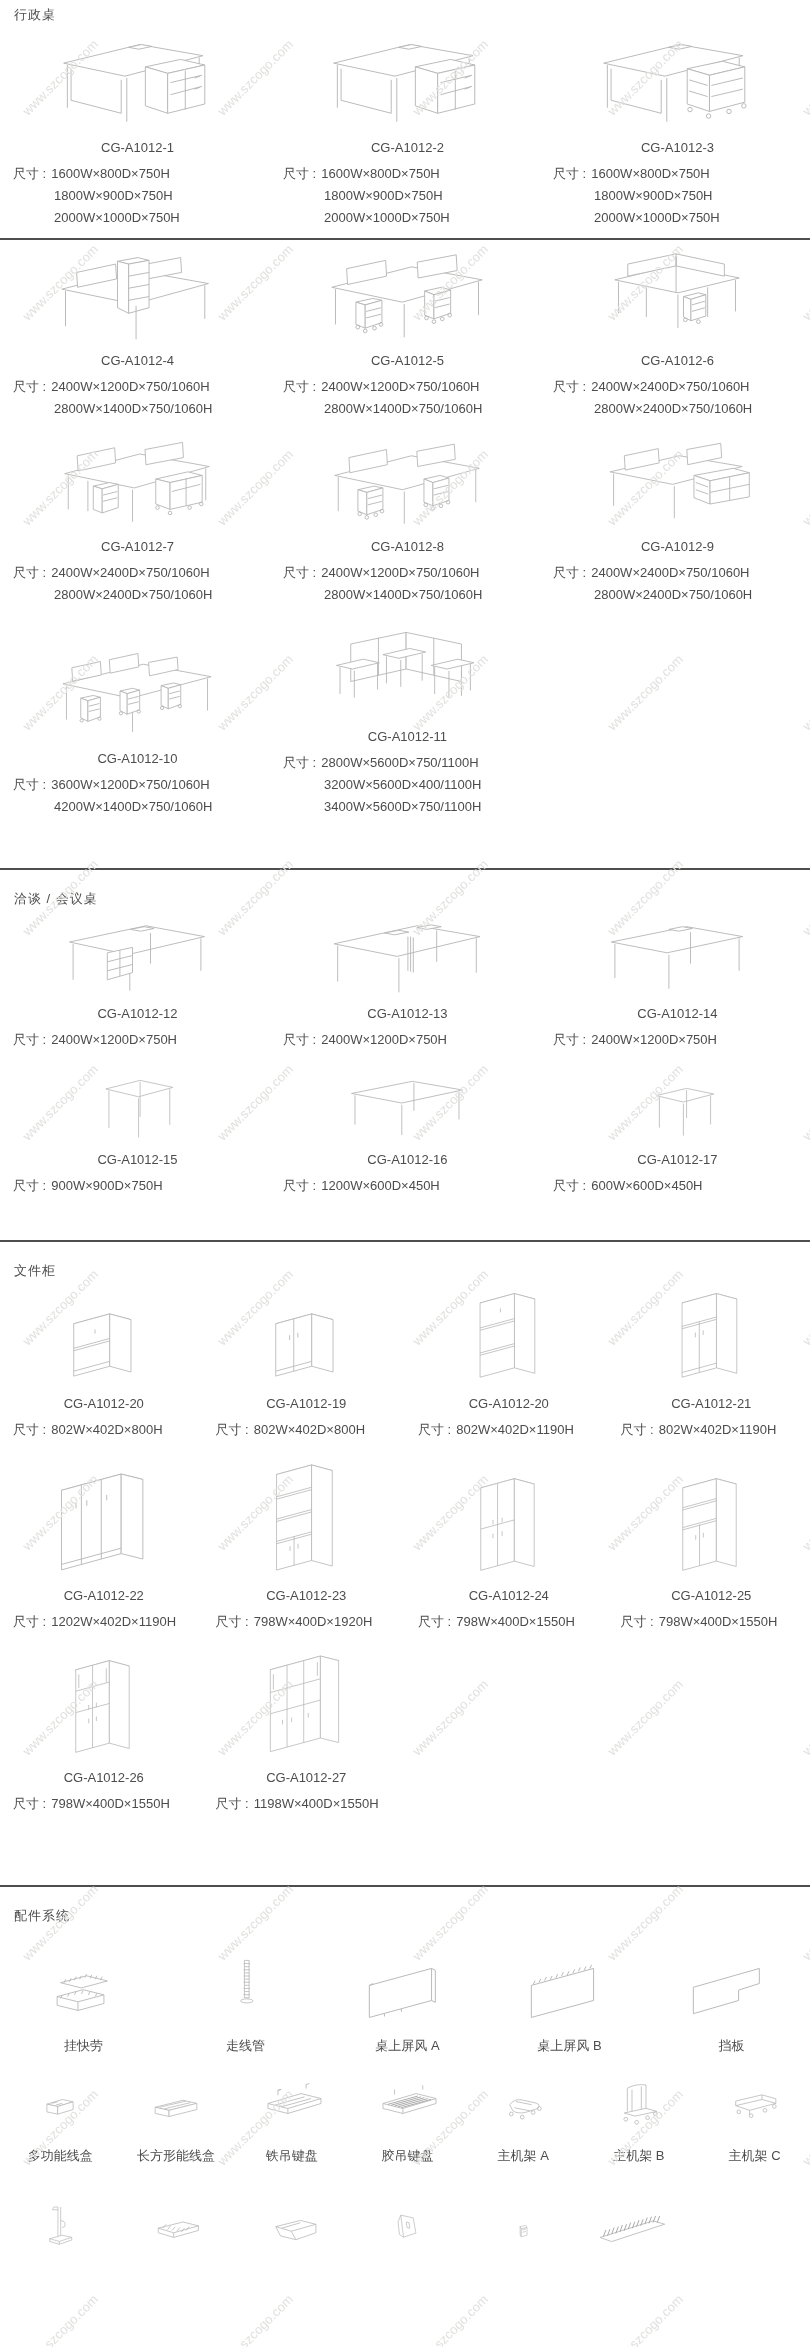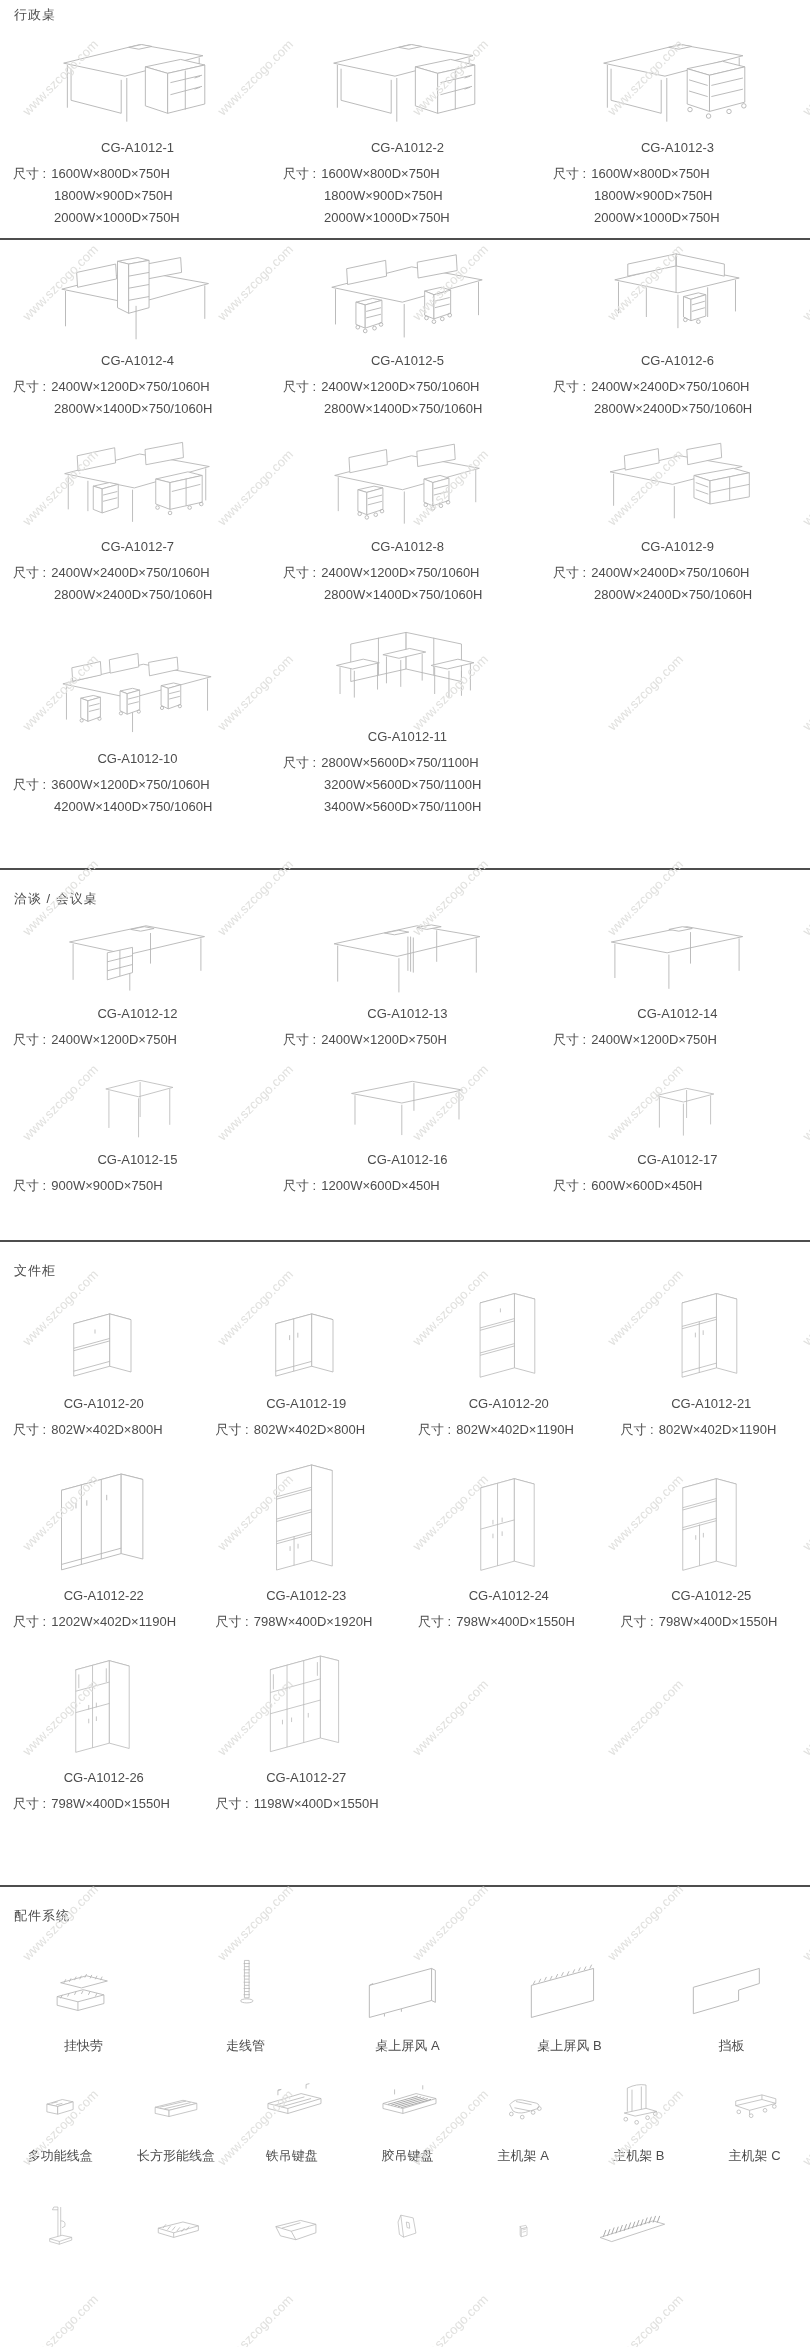--- a/index.html
+++ b/index.html
@@ -569,21 +569,21 @@
               <use href="#s-ws-grid"></use>
             </svg>
           </div>
         <div class="code">CG-A1012-11</div>
         <div class="dims">
           <div class="dim-line">
               <span class="dim-label">尺寸 :</span>
               <span>2800W×5600D×750/1100H</span>
             </div>
           <div class="dim-line cont">
-              <span>3200W×5600D×750/1100H</span>
+              <span>3200W×5600D×400/1100H</span>
             </div>
           <div class="dim-line cont">
               <span>3400W×5600D×750/1100H</span>
             </div>
         </div>
       </div>
       <div class="cell"></div>
     </div>
   </div>
 

